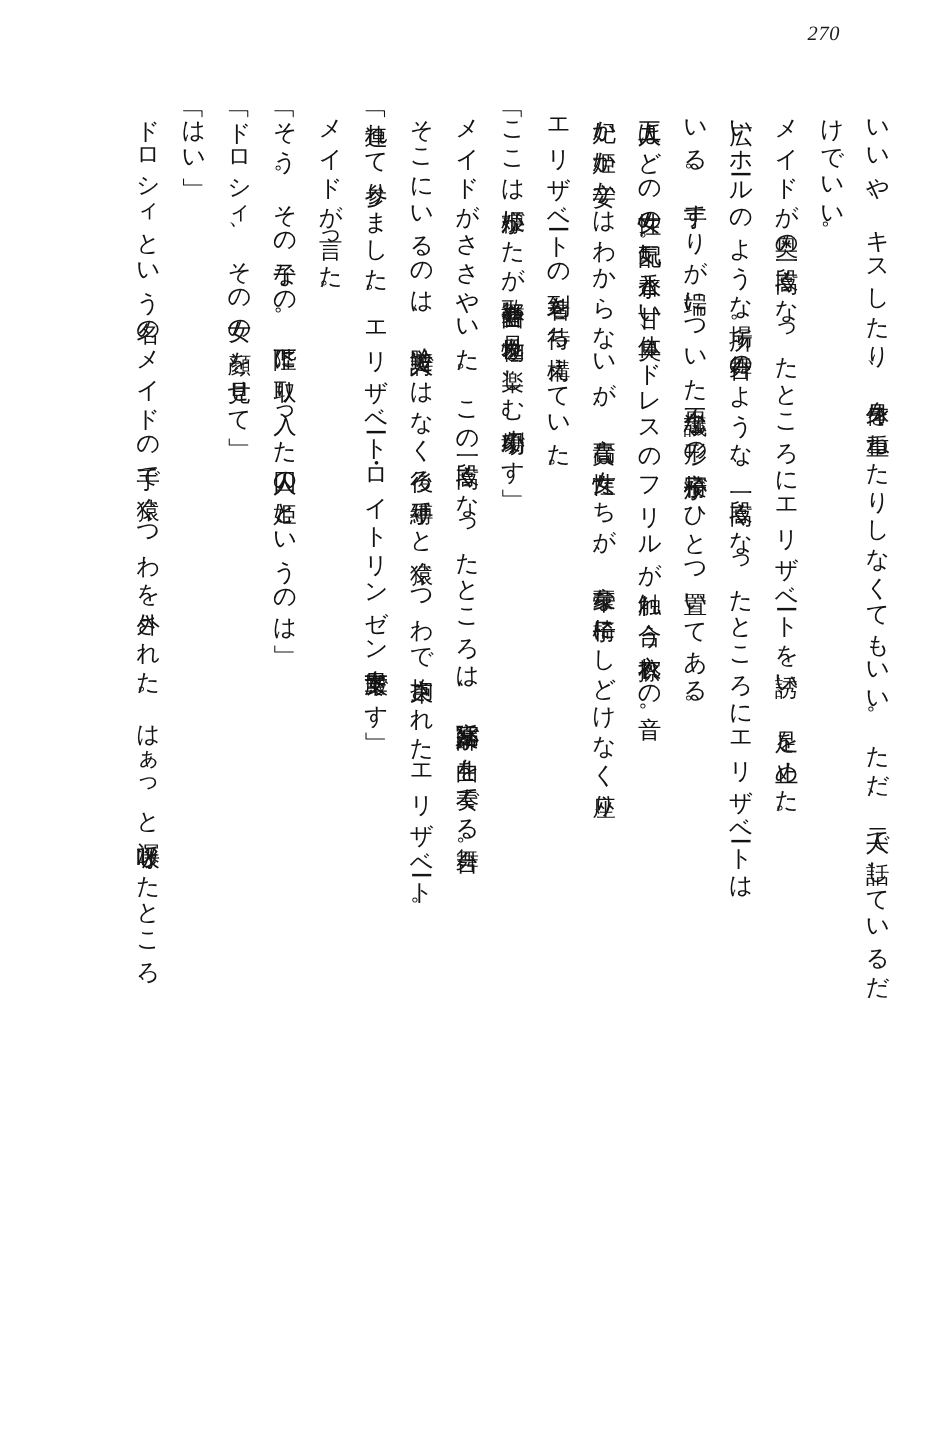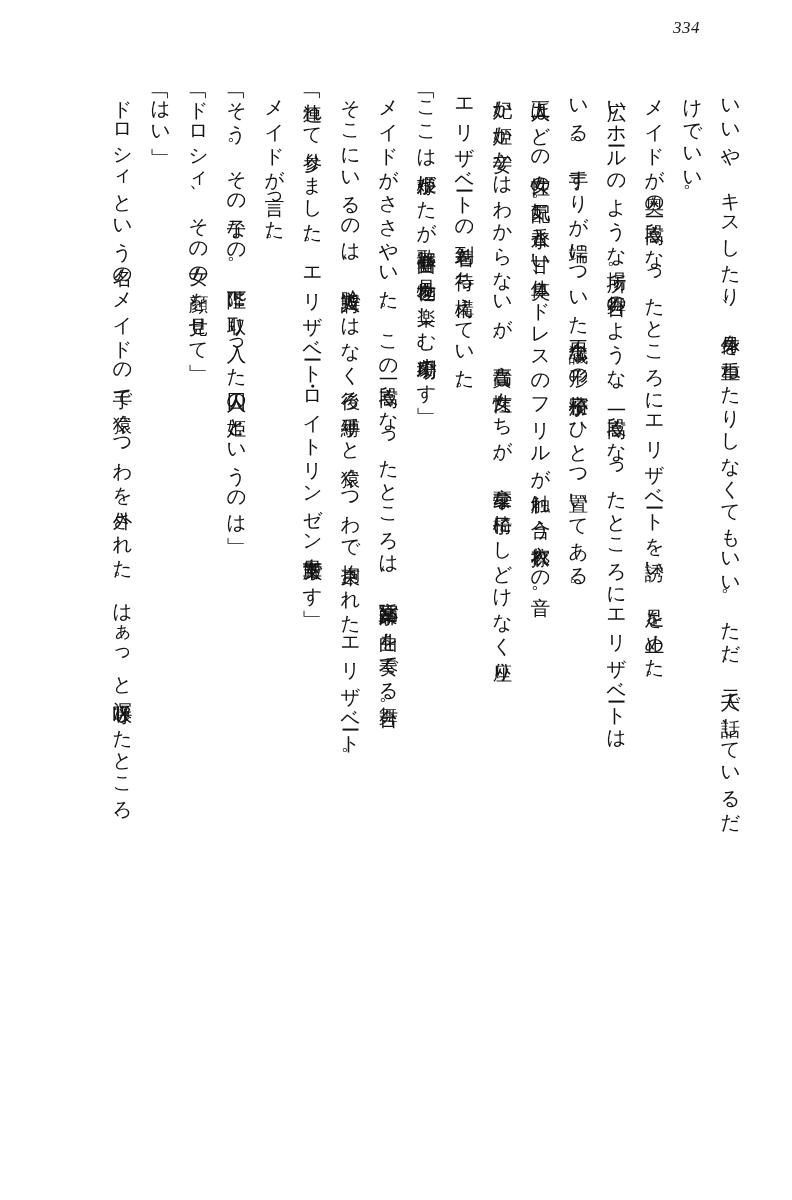--- a/index.html
+++ b/index.html
@@ -55,21 +55,21 @@
   }
   
   .column:nth-child(odd) { color: #151515; }
   .column:nth-child(even) { color: #121212; }
 </style>
 </head>
 <body>
 
 <div class="page">
 
-  <div class="page-number">334</div>
+  <div class="page-number">270</div>
 
   <div class="text-block" id="body-text">
       <div class="column">いいや、キスしたり、身体を重ねたりしなくてもいい。ただ、二人で話しているだ</div>
       <div class="column">けでいい。</div>
       <div class="column">メイドが奥の一段高くなったところにエリザベートを誘い、足を止めた。</div>
       <div class="column">広いホールのような場所。舞台のような、一段高くなったところにエリザベートは</div>
       <div class="column">いる。手すりが端についた不思議な形の寝椅子がひとつ置いてある。</div>
       <div class="column">五人ほどの女性の気配。香水と甘い体臭、ドレスのフリルが触れ合う衣擦れの音。</div>
       <div class="column">妃か姫か妾かはわからないが、高貴な女性たちが、豪華な椅子にしどけなく座り、</div>
       <div class="column">エリザベートの到着を待ち構えていた。</div>

